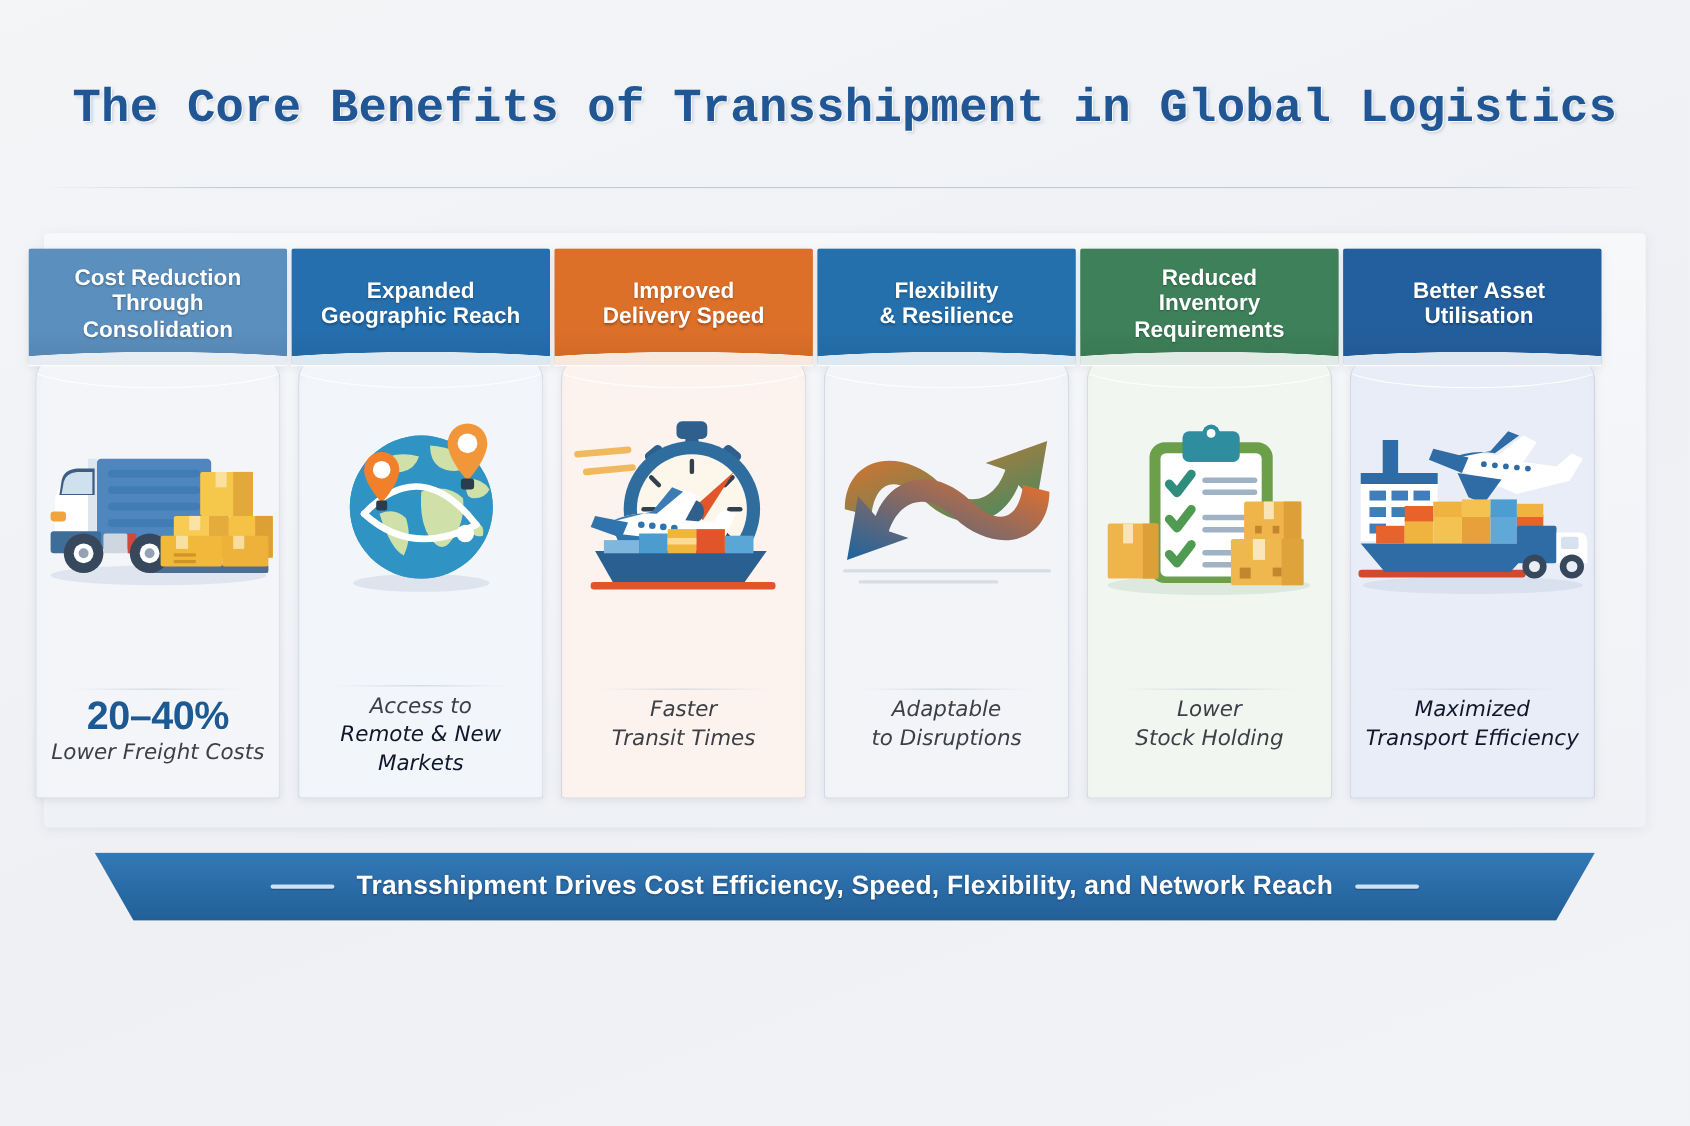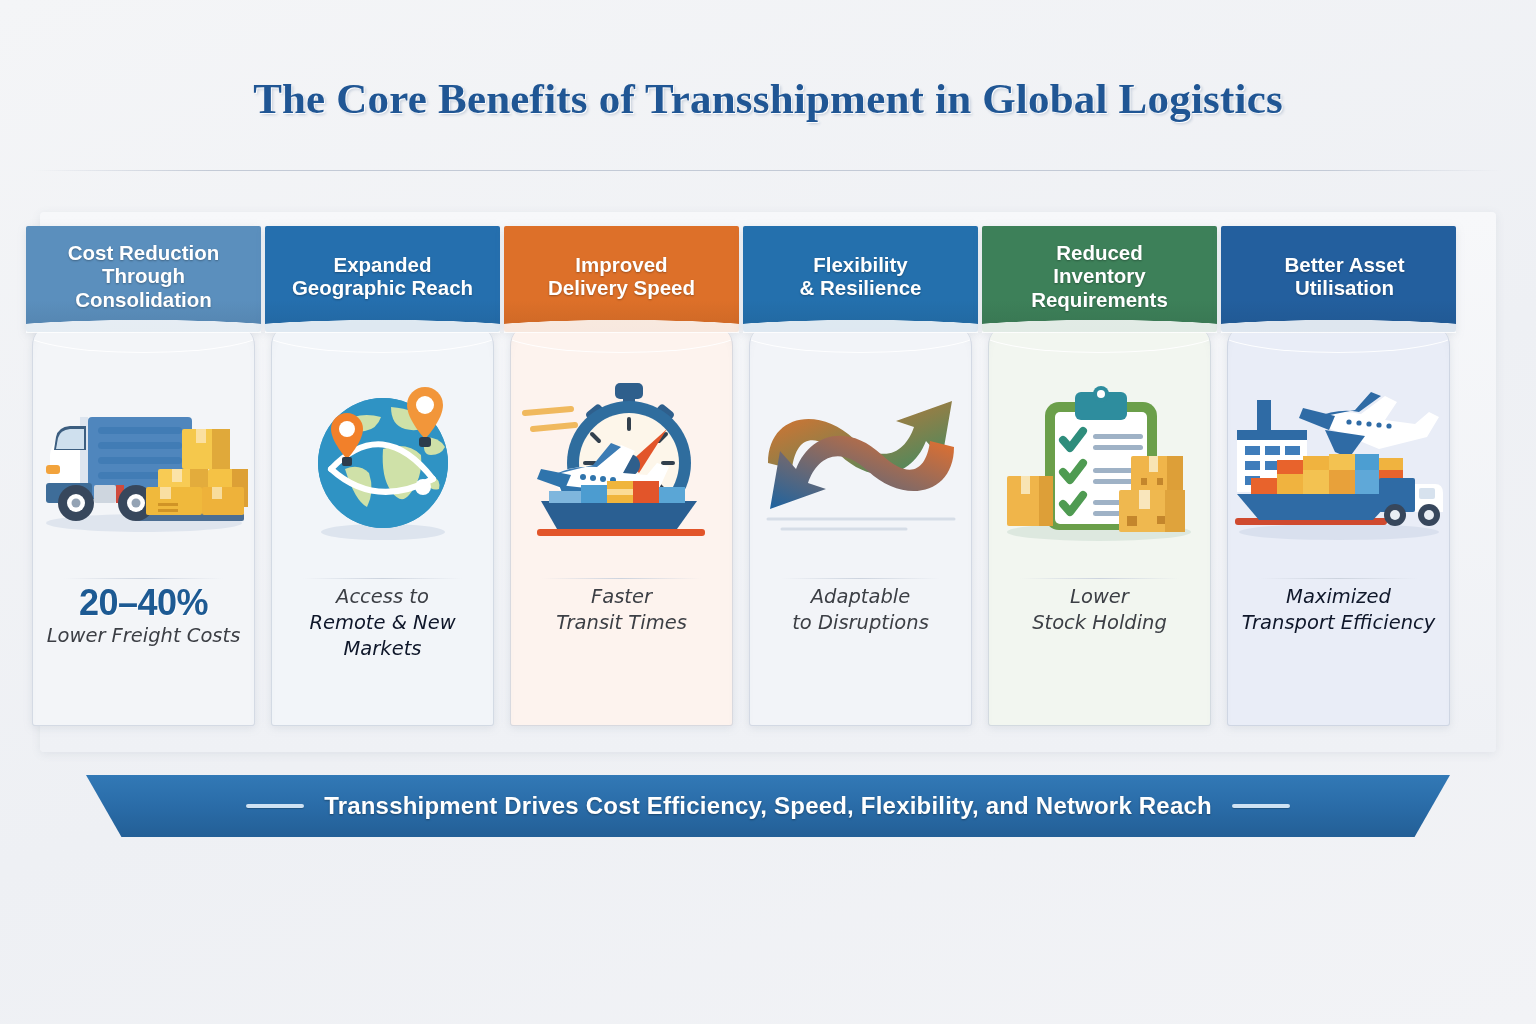--- a/index.html
+++ b/index.html
@@ -9,21 +9,21 @@
     font-family:"Liberation Sans", sans-serif;
     overflow:hidden;
     position:relative;
   }
   #stage{position:absolute;inset:0;background:linear-gradient(160deg,#f4f5f7 0%,#eef0f4 55%,#f2f3f6 100%);}
 
   
   .title{
     position:absolute;left:0;right:0;top:74px;
     text-align:center;
-    font-family:Liberation Serif, serif;
+    font-family:Liberation Mono, monospace;
     font-weight:700;
     font-size:43px;
     letter-spacing:.2px;
     color:#205694;
     text-shadow:1px 1px 0 rgba(255,255,255,.9), 2px 2px 3px rgba(30,70,120,.22);
   }
   .title-rule{
     position:absolute;left:34px;right:34px;top:170px;height:1px;
     background:linear-gradient(90deg,rgba(190,198,210,0) 0%,#c3cad6 12%,#c3cad6 88%,rgba(190,198,210,0) 100%);
   }
@@ -68,20 +68,21 @@
   .col-body{
     position:relative;z-index:2;
     flex:1;
     margin:-8px 6px 12px;
     border-radius:22px 22px 3px 3px;
     border:1px solid rgba(186,196,212,.55);
     border-top:none;
     display:flex;flex-direction:column;
     box-shadow:inset 0 8px 14px -10px rgba(80,100,130,.18);
     overflow:hidden;
+    gap:48px;
   }
   .col-body::before{
     content:"";position:absolute;left:-6%;right:-6%;top:-18px;height:46px;
     border-radius:50%;
     background:inherit;
     box-shadow:0 1px 0 rgba(255,255,255,.9);
   }
   .icon-wrap{
     position:relative;
     height:232px;

